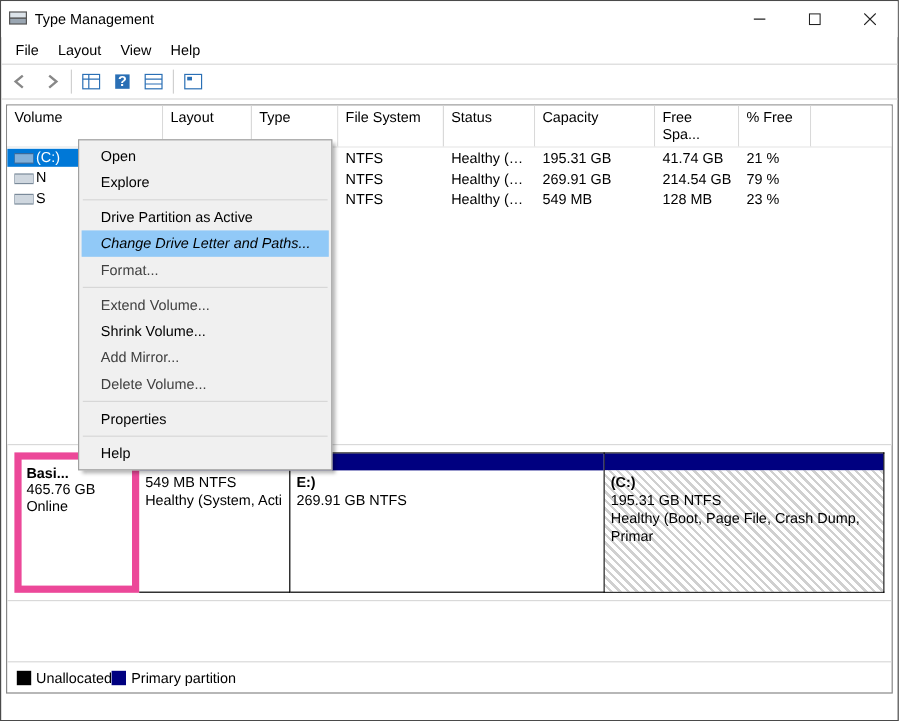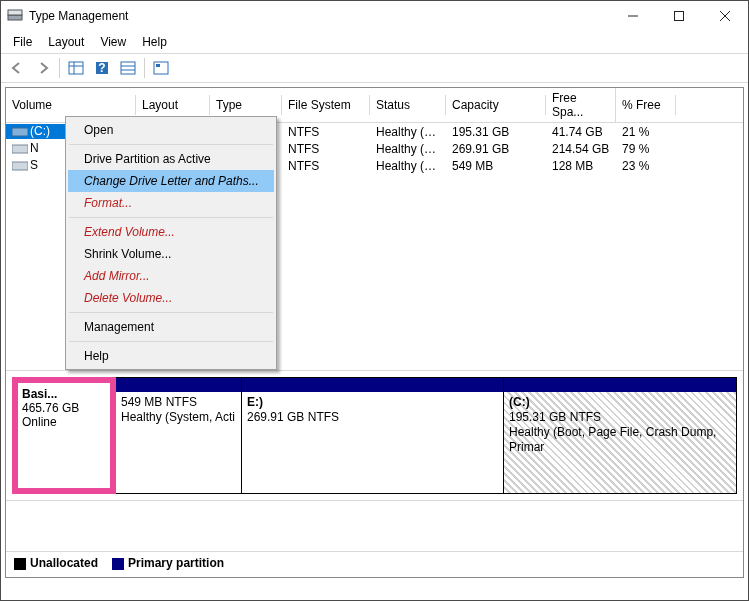--- a/index.html
+++ b/index.html
@@ -9,40 +9,40 @@
   .titlebar .app-icon { width: 16px; height: 16px; margin-right: 6px; }
   .titlebar .title { flex: 1; font-size: 12px; color: #000; }
   .titlebar .ctrl { width: 46px; height: 30px; display: flex; align-items: center; justify-content: center; }
   .titlebar .ctrl svg { stroke: #222; }
   .menubar { height: 22px; display: flex; align-items: center; padding: 0 4px; }
   .menubar span { padding: 2px 8px; cursor: default; }
   .toolbar { height: 30px; border-top: 1px solid #d9d9d9; border-bottom: 1px solid #d9d9d9; display: flex; align-items: center; padding: 0 4px; gap: 2px; }
   .toolbar .tb-btn { width: 24px; height: 22px; display: flex; align-items: center; justify-content: center; border: 1px solid transparent; }
   .toolbar .sep { width: 1px; height: 20px; background: #d0d0d0; margin: 0 2px; }
   .client { flex: 1; border: 1px solid #888; margin: 4px; display: flex; flex-direction: column; overflow: hidden; }
-  .grid-header { display: flex; background: #fff; border-bottom: 1px solid #d9d9d9; align-items: center; }
+  .grid-header { display: flex; background: #fff; border-bottom: 1px solid #d9d9d9; }
   .grid-header .col { border-right: 1px solid #d9d9d9; padding: 3px 6px; background: #fff; position: relative; overflow:hidden; }
   .grid-body { flex: 0 0 auto; height: 248px; border-bottom: 1px solid #d9d9d9; position: relative; background:#fff;}
   .row { display: flex; height: 17px; align-items: center; }
   .cell { padding: 0 6px; overflow: hidden; white-space: nowrap; text-overflow: ellipsis; }
   .vol-icon { width: 16px; height: 14px; margin-right: 2px; display: inline-block; vertical-align: middle; }
   .graphic-pane { flex: 0 0 auto; height: 130px; padding: 6px; display: flex; gap: 0; border-bottom: 1px solid #d9d9d9;}
   .disk-info { width: 104px; border: 6px solid #ec4899; background: #fff; padding: 4px; }
   .disk-blocks { flex: 1; display: flex; gap: 0; }
   .disk-block { border: 1px solid #000; border-left:none; display:flex; flex-direction:column;}
   .disk-block .blk-hdr { height: 14px; background: #000080; }
   .disk-block .blk-body { flex:1; padding: 3px 5px; font-size:12px; line-height:15px;}
   .disk-block.hatched .blk-body { background: repeating-linear-gradient(45deg,#fff,#fff 3px,#d0d0d0 3px,#d0d0d0 5px);}
-  .legend { height: 26px; padding: 4px 8px; display:flex; gap:14px; align-items:flex-start; border-top:1px solid #d9d9d9; margin-top:auto;font-weight:bold;}
+  .legend { height: 26px; padding: 4px 8px; display:flex; align-items:center; border-top:1px solid #d9d9d9; margin-top:auto;}
   .legend .sw { width:12px; height:12px; display:inline-block; margin-right:4px; vertical-align:middle;}
   .statusbar { height: 18px; }
   .ctx-menu { position: absolute; left: 64px; top: 115px; width: 212px; background: #f0f0f0; border: 1px solid #a0a0a0; box-shadow: 3px 3px 3px rgba(0,0,0,0.3); padding: 2px; z-index: 10;}
   .ctx-menu .mi { padding: 4px 10px 4px 16px; cursor: default; }
   .ctx-menu .mi.highlight { background: #91c9f7; font-style: italic; }
-  .ctx-menu .mi.disabled { color: #b91c1c; font-style: italic; }
+  .ctx-menu .mi.disabled { color: #404040; }
   .ctx-menu hr { border: none; border-top: 1px solid #d7d7d7; margin: 3px 1px; }
   .row.sel .cell:first-child { background:#0078d7; color:#fff;}
 </style>
 </head>
 <body>
 
 <div class="window">
 
   <div class="titlebar">
     <span class="app-icon">
@@ -208,28 +208,29 @@
       <span><span class="sw" style="background:#000"></span><span>Unallocated</span></span>
       <span><span class="sw" style="background:#000080"></span><span>Primary partition</span></span>
     </div>
 
   </div>
 
   <div class="statusbar"></div>
 
   <div class="ctx-menu">
     <div class="mi">Open</div>
+    <div class="mi">Explore</div>
     <hr>
     <div class="mi">Drive Partition as Active</div>
     <div class="mi highlight">Change Drive Letter and Paths...</div>
     <div class="mi disabled">Format...</div>
     <hr>
     <div class="mi disabled">Extend Volume...</div>
     <div class="mi">Shrink Volume...</div>
     <div class="mi disabled">Add Mirror...</div>
     <div class="mi disabled">Delete Volume...</div>
     <hr>
-    <div class="mi">Management</div>
+    <div class="mi">Properties</div>
     <hr>
     <div class="mi">Help</div>
   </div>
 
 </div>
 
 </body></html>

